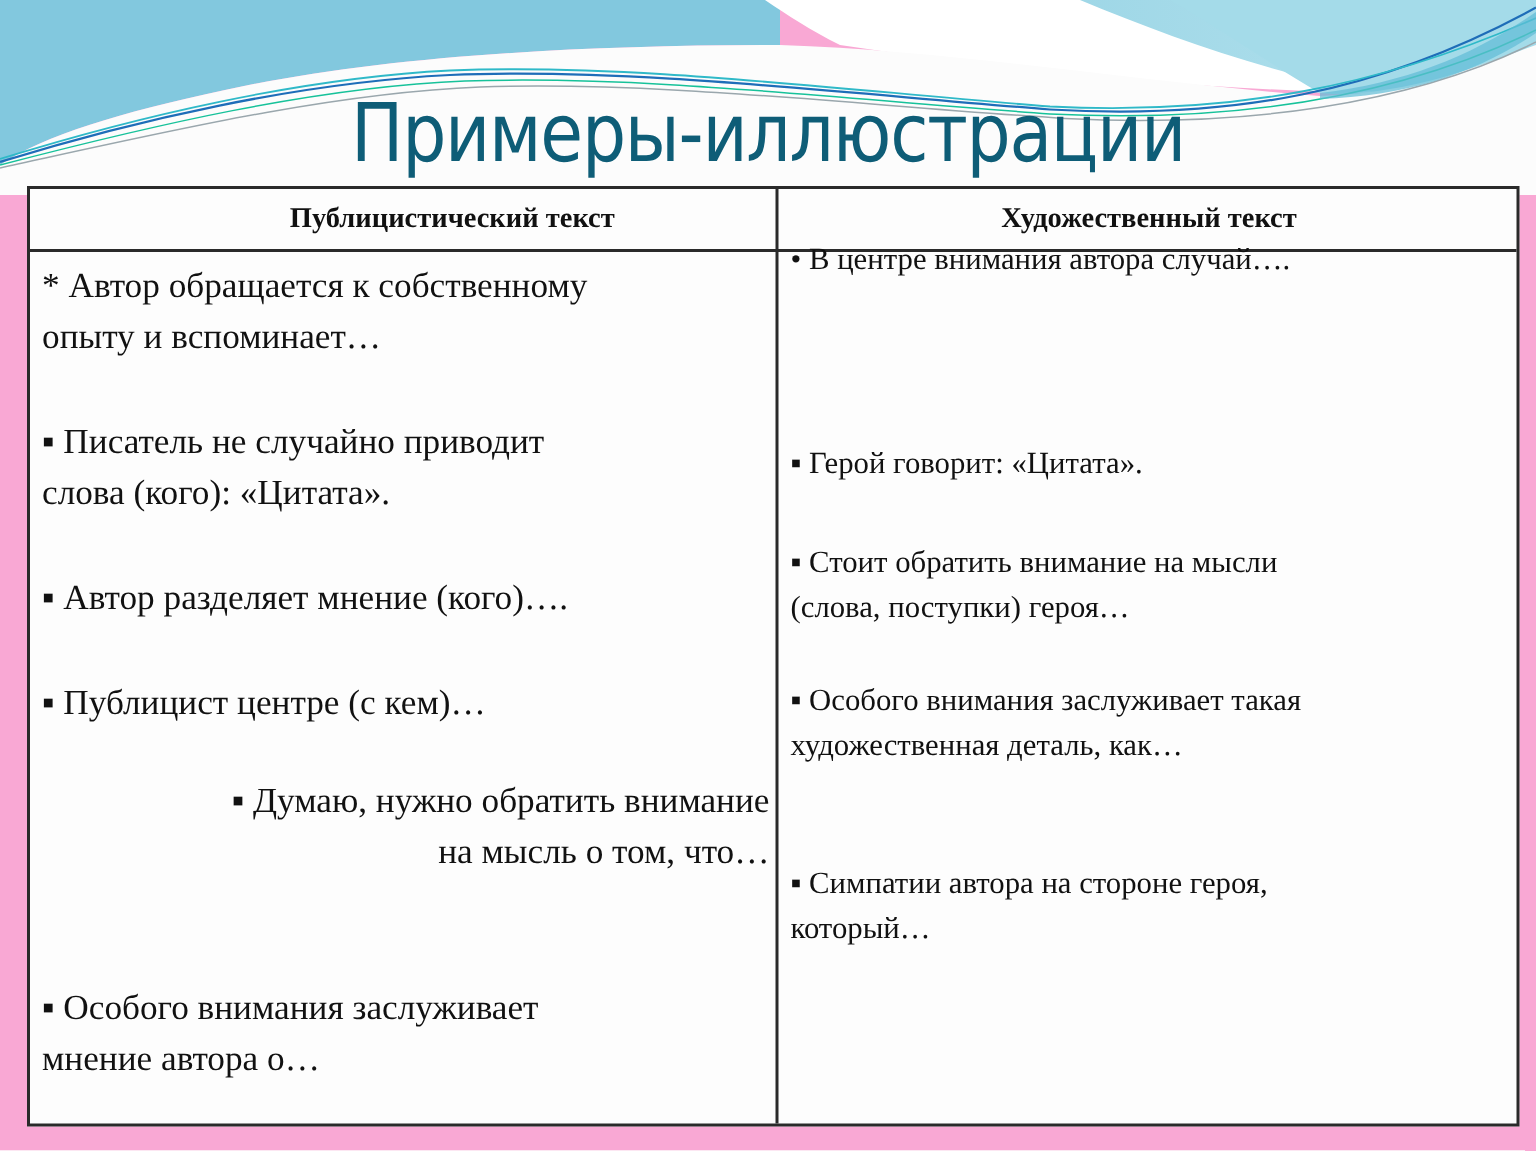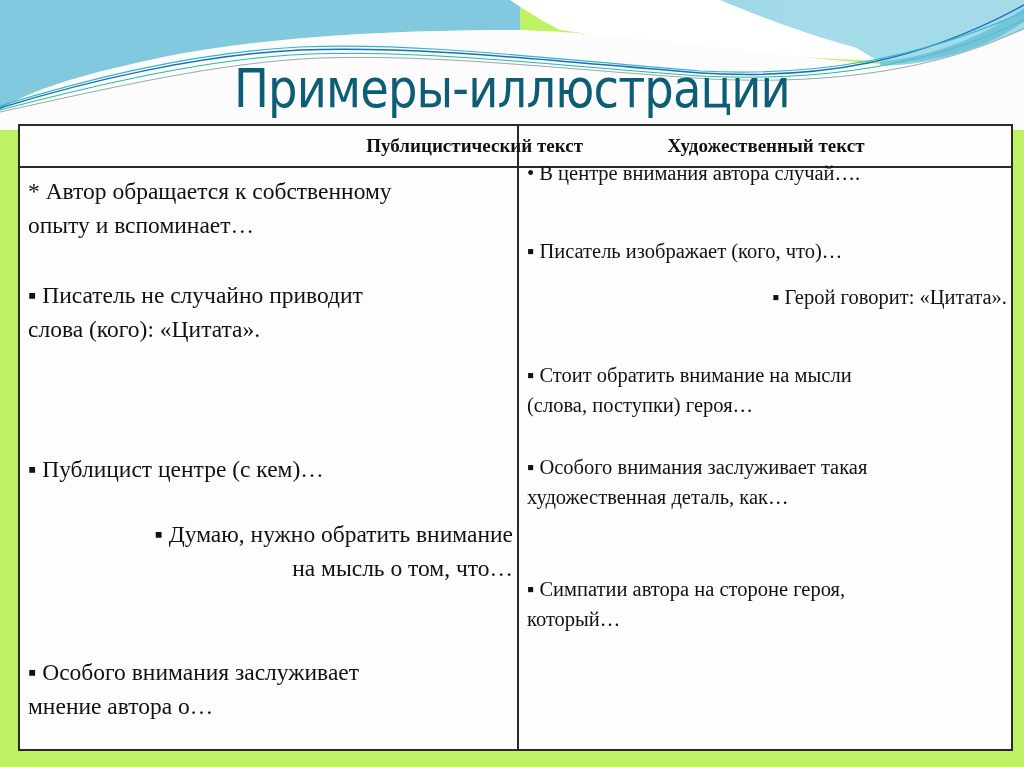--- a/index.html
+++ b/index.html
@@ -7,21 +7,21 @@
       padding: 0;
       width: 1024px;
       height: 767px;
       overflow: hidden;
       background: #fbfbfb;
     }
     .slide {
       position: relative;
       width: 1024px;
       height: 767px;
-      background: #bef264;
+      background: #f9a8d4;
       overflow: hidden;
     }
     .wave {
       position: absolute;
       left: 0;
       top: 0;
       width: 1024px;
       height: 130px;
     }
     .title {
@@ -68,21 +68,21 @@
       position: absolute;
       top: 0;
       height: 40px;
       line-height: 40px;
       text-align: center;
       font-family: "Liberation Serif", serif;
       font-weight: bold;
       font-size: 19px;
       color: #111;
     }
-    .th.left { left: 0; width: 563px; text-align: right; }
+    .th.left { left: 0; width: 563px; }
     .th.right { left: 499px; width: 494px; }
     .item {
       position: absolute;
       font-family: "Liberation Serif", serif;
       color: #111;
       white-space: pre-line;
     }
     .left-item {
       left: 8px;
       width: 485px;
@@ -135,29 +135,29 @@
     <div class="col-divider"></div>
     <div class="head-divider"></div>
 
     <div class="th left">Публицистический текст</div>
     <div class="th right">Художественный текст</div>
 
     <div class="item left-item" style="top:152px;">▪ Писатель не случайно приводит
 слова (кого): «Цитата».</div>
     <div class="item left-item" style="top:48px;">* Автор обращается к собственному
 опыту и вспоминает…</div>
+    <div class="item left-item" style="top:256px;"> ▪ Автор разделяет мнение (кого)….</div>
     <div class="item left-item" style="top:326px;">▪ Публицист центре (с кем)…</div>
     <div class="item left-item" style="top:391px;text-align:right;">▪ Думаю, нужно обратить внимание
 на мысль о том, что…</div>
     <div class="item left-item" style="top:493px;margin-top:36px;">▪ Особого внимания заслуживает
 мнение автора о…</div>
 
     <div class="item right-item" style="top:32px;">•    В центре внимания автора случай….</div>
-    <div class="item right-item" style="top:110px;">▪ Писатель изображает (кого, что)…</div>
-    <div class="item right-item" style="top:156px;text-align:right;">▪ Герой говорит: «Цитата».</div>
+    <div class="item right-item" style="top:168px;">▪ Герой говорит: «Цитата».</div>
     <div class="item right-item" style="top:234px;">▪ Стоит обратить внимание на мысли
 (слова, поступки) героя…</div>
     <div class="item right-item" style="top:326px;">▪ Особого внимания заслуживает такая
 художественная деталь, как…</div>
     <div class="item right-item" style="top:448px;">▪ Симпатии автора на стороне героя,
 который…</div>
   </div>
 </div>
 
 </body></html>

